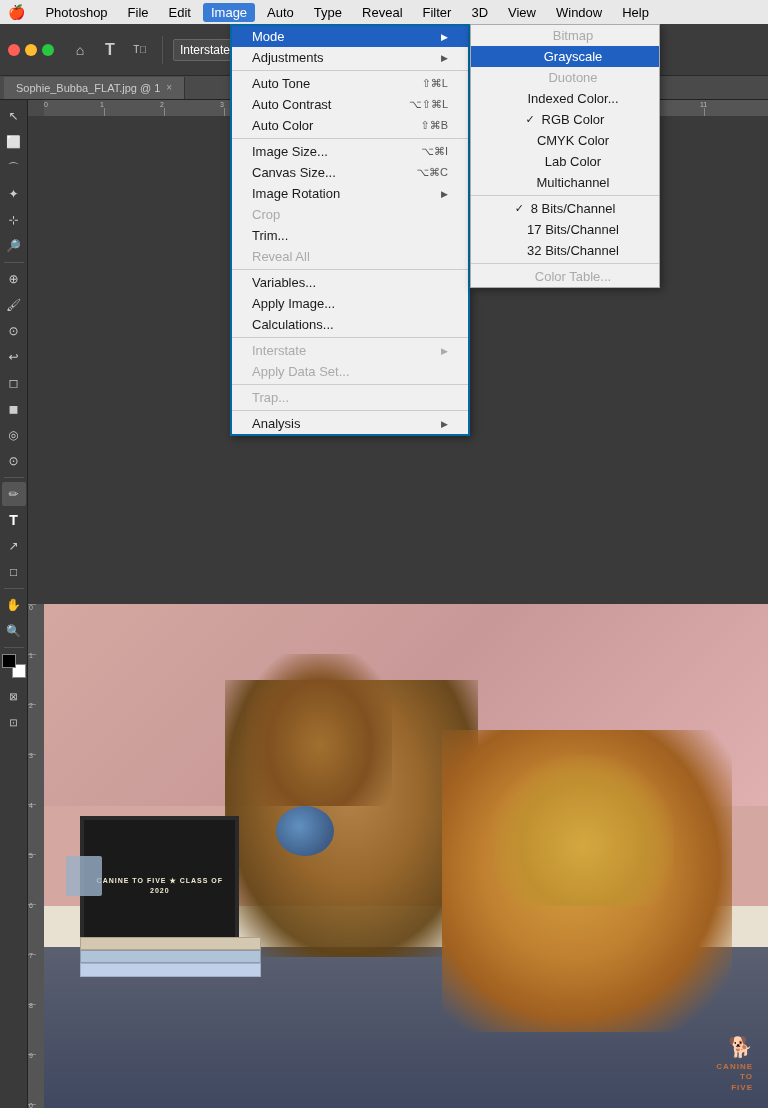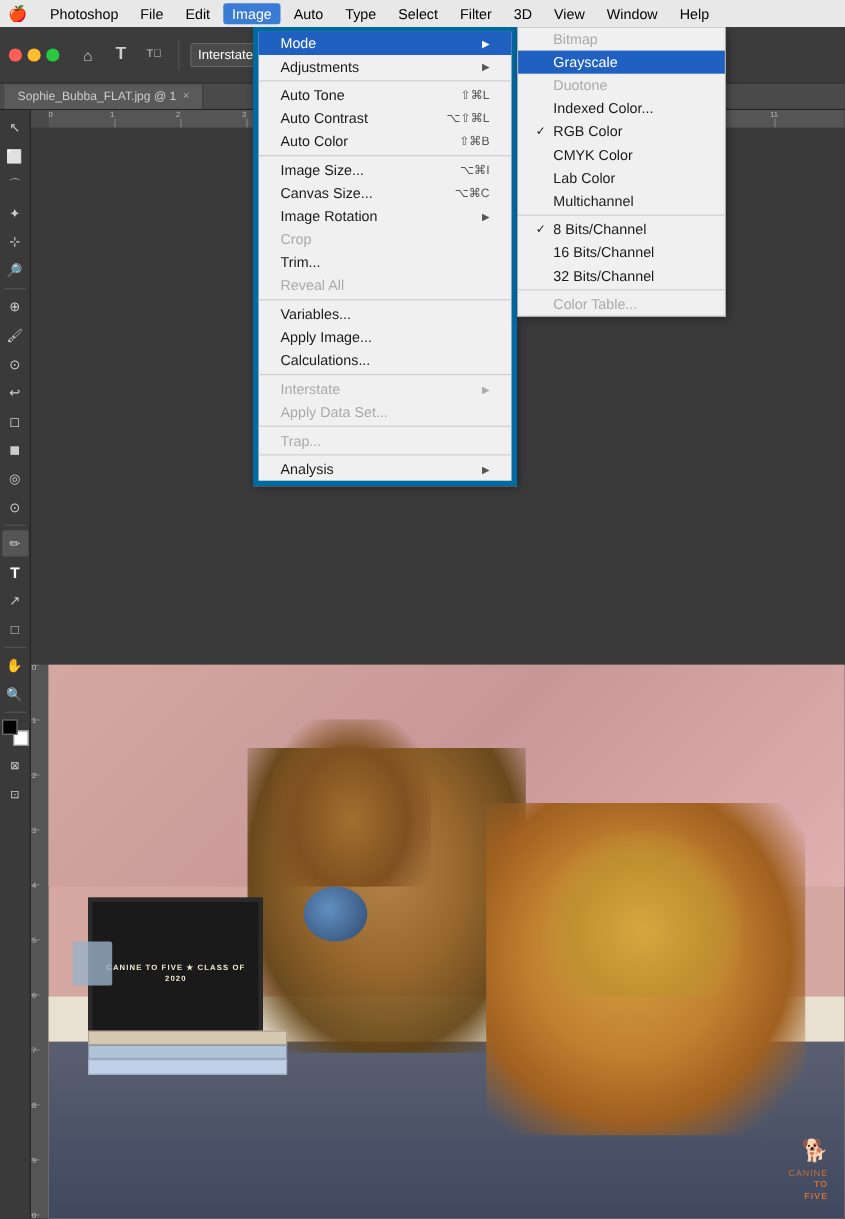--- a/index.html
+++ b/index.html
@@ -144,21 +144,21 @@
       margin: 2px 0;
     }
 
     
     .menu-dropdown {
       position: absolute;
       top: 24px;
       left: 230px;
       width: 240px;
       background: #f0f0f0;
-      border: 5px solid #0369a1;
+      border: 2px solid #0369a1;
       box-shadow: 2px 2px 8px rgba(0,0,0,0.4);
       pointer-events: all;
     }
     .menu-item {
       padding: 3px 20px 3px 20px;
       font-size: 13px;
       color: #1a1a1a;
       cursor: default;
       display: flex;
       align-items: center;
@@ -203,20 +203,21 @@
       pointer-events: all;
     }
     .mode-item {
       padding: 3px 16px;
       font-size: 13px;
       color: #1a1a1a;
       cursor: default;
       display: flex;
       align-items: center;
       white-space: nowrap;
+      justify-content: center;
     }
     .mode-item.highlighted {
       background: #2060c0;
       color: #fff;
     }
     .mode-item.grayed {
       color: #aaa;
     }
     .mode-item .check {
       width: 16px;
@@ -303,21 +304,21 @@
 <body>
 
 <div class="menu-bar">
   <span class="menu-bar-apple">🍎</span>
   <span class="menu-bar-item">Photoshop</span>
   <span class="menu-bar-item">File</span>
   <span class="menu-bar-item">Edit</span>
   <span class="menu-bar-item active">Image</span>
   <span class="menu-bar-item">Auto</span>
   <span class="menu-bar-item">Type</span>
-  <span class="menu-bar-item">Select</span>
+  <span class="menu-bar-item">Reveal</span>
   <span class="menu-bar-item">Filter</span>
   <span class="menu-bar-item">3D</span>
   <span class="menu-bar-item">View</span>
   <span class="menu-bar-item">Window</span>
   <span class="menu-bar-item">Help</span>
 </div>
 
 <div class="toolbar">
 
   <div style="display:flex; gap:5px; margin-right:8px;">
@@ -487,21 +488,21 @@
 
             <div style="position:absolute;top:66%;left:5%;width:25%;height:8%;">
               <div style="position:absolute;top:0;left:0;right:0;height:33%;background:#d4c8b0;border:1px solid #b0a090;"></div>
               <div style="position:absolute;top:33%;left:0;right:0;height:33%;background:#b0c4d8;border:1px solid #9098b0;"></div>
               <div style="position:absolute;top:66%;left:0;right:0;height:34%;background:#c0d0e8;border:1px solid #a0b0c8;"></div>
             </div>
 
             <div style="position:absolute;bottom:15px;right:15px;color:#c8703a;text-align:right;line-height:1.3;">
 
               <div style="font-size:20px;margin-bottom:2px;">🐕</div>
-              <div style="font-size:8px;font-weight:normal;letter-spacing:1px;text-align:center;">CANINE</div>
+              <div style="font-size:8px;font-weight:bold;letter-spacing:1px;text-align:center;">CANINE</div>
               <div style="font-size:8px;font-weight:bold;letter-spacing:1px;">TO</div>
               <div style="font-size:8px;font-weight:bold;letter-spacing:1px;">FIVE</div>
             </div>
           </div>
         </div>
       </div>
     </div>
   </div>
 </div>
 
@@ -636,21 +637,21 @@
     </div>
     <div class="mode-separator"></div>
 
     <div class="mode-item">
       <span class="check">✓</span>
       <span>8 Bits/Channel</span>
     </div>
 
     <div class="mode-item">
       <span class="check"> </span>
-      <span>16 Bits/Channel</span>
+      <span>17 Bits/Channel</span>
     </div>
 
     <div class="mode-item">
       <span class="check"> </span>
       <span>32 Bits/Channel</span>
     </div>
     <div class="mode-separator"></div>
 
     <div class="mode-item grayed">
       <span class="check"> </span>

